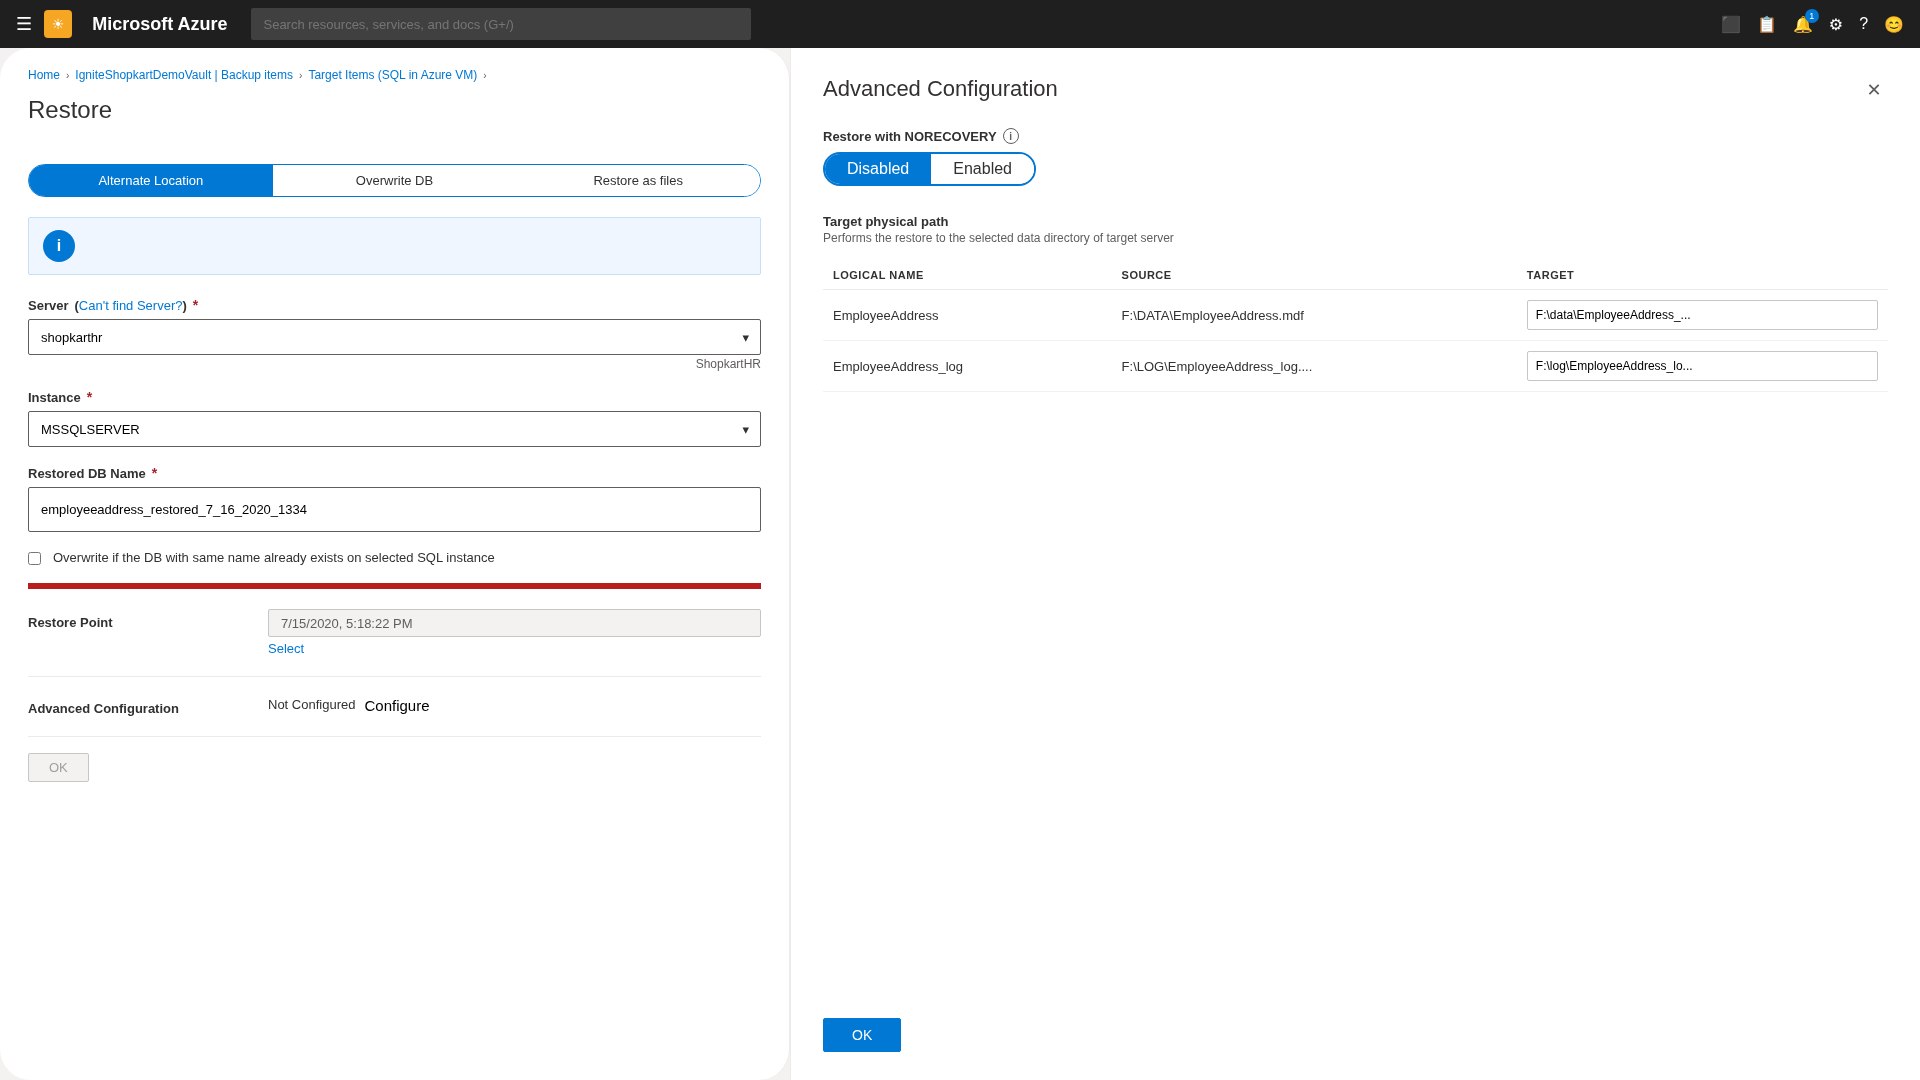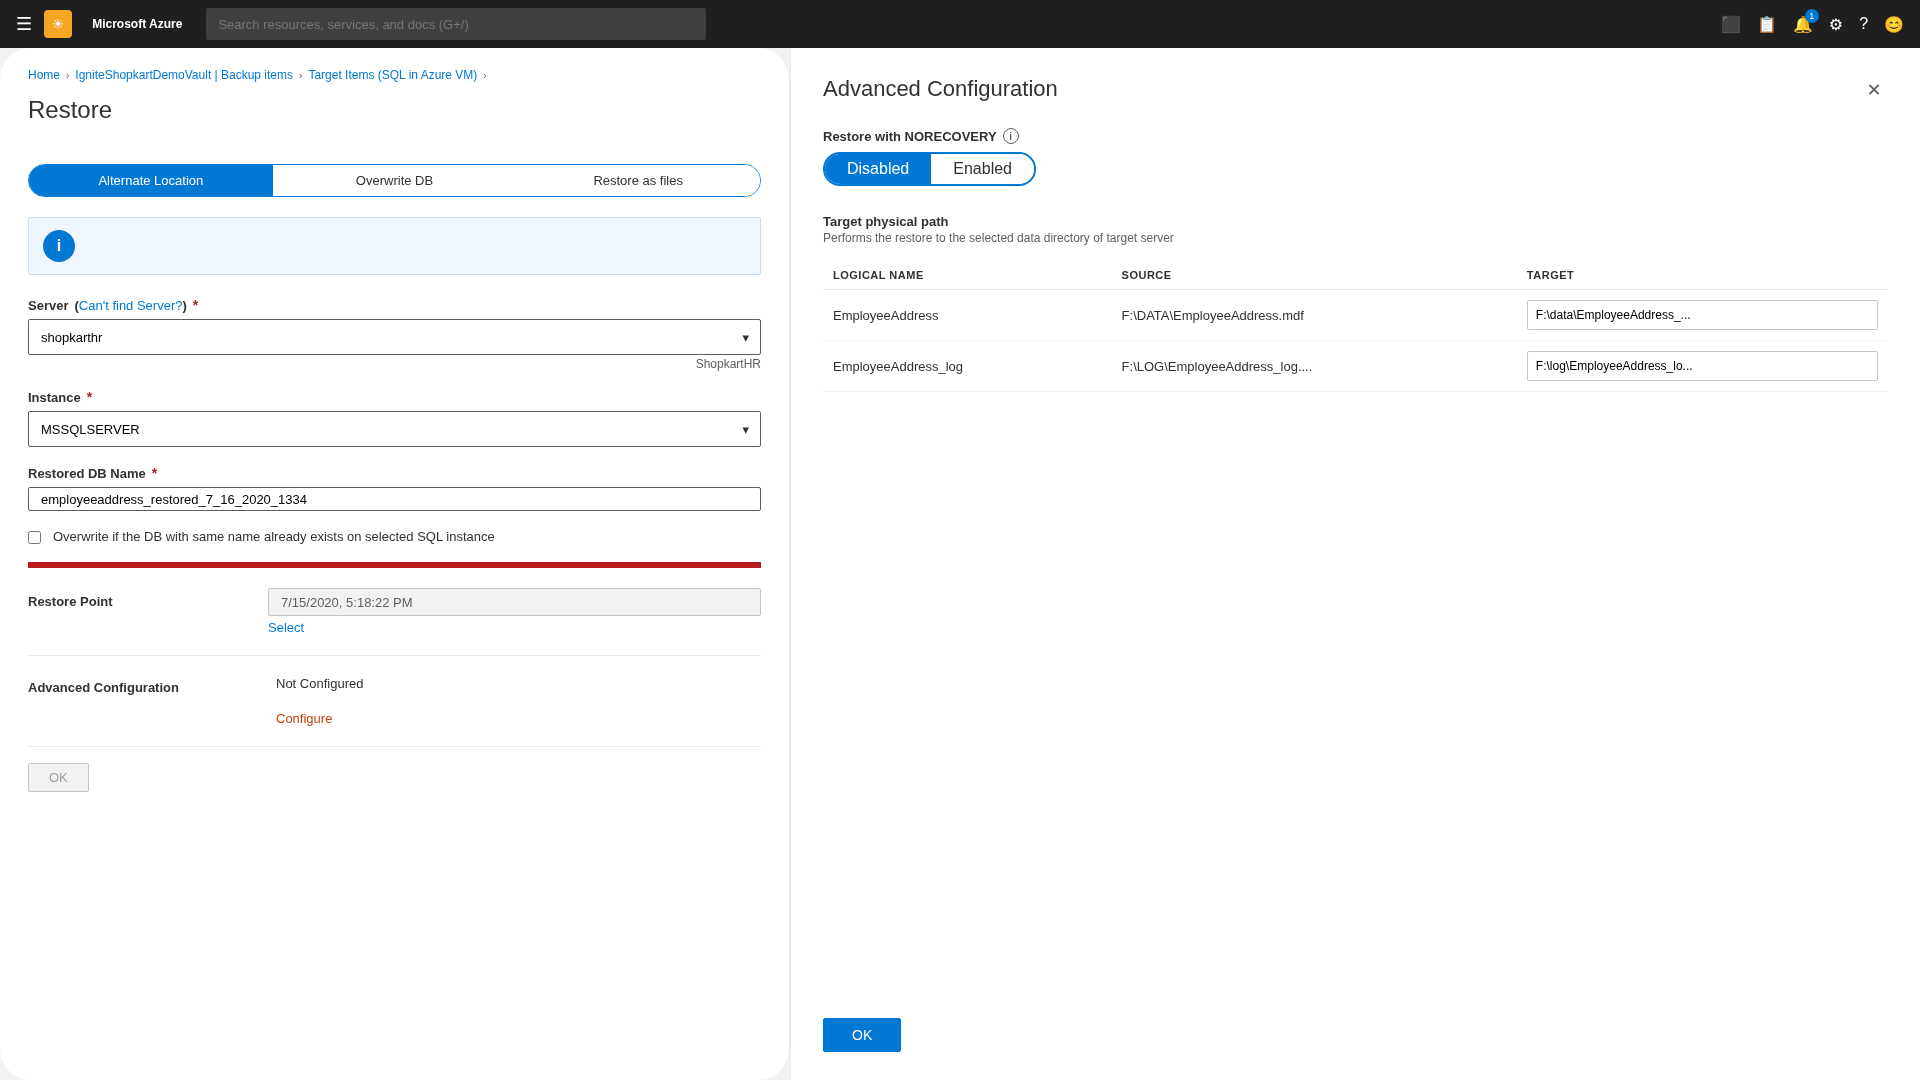--- a/index.html
+++ b/index.html
@@ -9,21 +9,21 @@
     .topnav {
       background: #1f1f1f;
       height: 48px;
       display: flex;
       align-items: center;
       padding: 0 16px;
       gap: 12px;
       color: #fff;
     }
     .topnav-hamburger { font-size: 18px; cursor: pointer; color: #fff; }
-    .topnav-logo { font-size: 12px; font-weight: 600; color: #fff; margin-right: 12px; }
+    .topnav-logo { font-size: 18px; font-weight: 600; color: #fff; margin-right: 12px; }
     .topnav-logo-icon {
       width: 28px; height: 28px;
       background: #f5a623;
       border-radius: 4px;
       display: flex; align-items: center; justify-content: center;
       font-size: 14px; margin-right: 8px;
     }
     .topnav-search {
       flex: 1;
       max-width: 500px;
@@ -159,21 +159,21 @@
     }
     .select-hint {
       font-size: 12px; color: #605e5c;
       text-align: right; margin-top: 2px;
     }
 
     .form-input {
       width: 100%;
       border: 1px solid #605e5c;
       border-radius: 2px;
-      height: 24px;
+      height: 45px;
       padding: 0 12px;
       font-size: 13px;
       outline: none;
     }
 
     .checkbox-row {
       display: flex; align-items: flex-end; gap: 12px;
       margin-bottom: 18px;
     }
     .checkbox-row input[type=checkbox] { margin-top: 2px; cursor: pointer; }
@@ -201,23 +201,23 @@
     }
     .rp-select-link { color: #0078d4; cursor: pointer; font-size: 13px; }
 
     
     .adv-section {
       display: flex; align-items: flex-start; gap: 0;
       padding: 20px 0;
       border-top: 1px solid #edebe9;
     }
     .adv-label { width: 240px; font-weight: 600; font-size: 13px; padding-top: 4px; }
-    .adv-right { display: flex; flex-direction: column; gap: 20px; flex: 1; margin-left: 8px; }
+    .adv-right { display: flex; flex-direction: row; gap: 9px; flex: 1; }
     .adv-status { font-size: 13px; color: #323130; }
-    .adv-link { color: #c2410c; cursor: pointer; font-size: 13px; }
+    .adv-link { color: #000000; cursor: pointer; font-size: 15px; }
 
     
     .left-footer {
       padding: 16px 0 0 0;
       border-top: 1px solid #edebe9;
     }
     .btn-ok-disabled {
       background: #f3f2f1;
       border: 1px solid #c8c6c4;
       color: #a19f9d;

